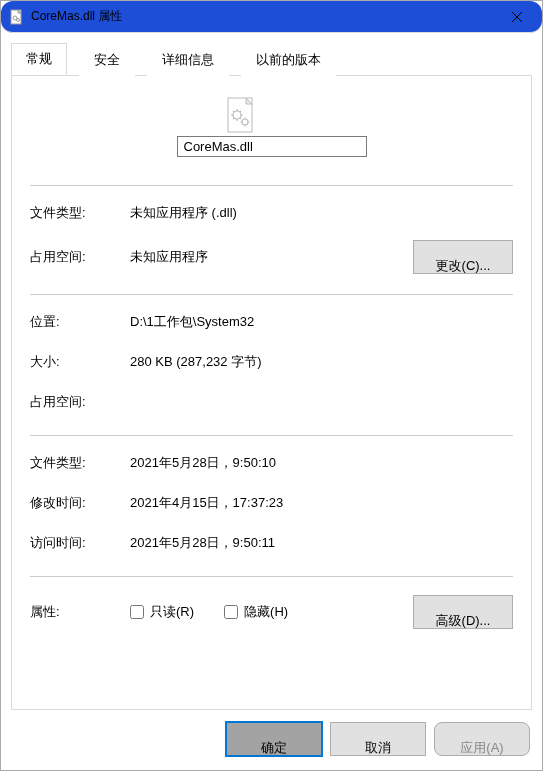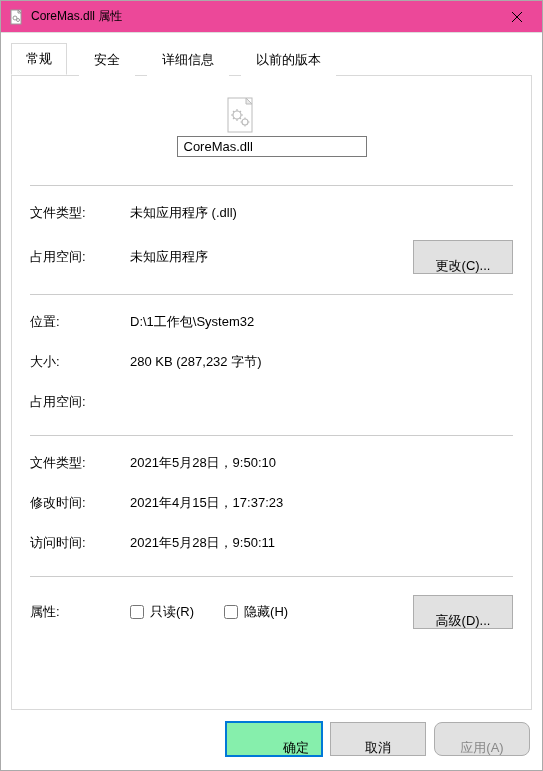--- a/index.html
+++ b/index.html
@@ -17,22 +17,23 @@
   border: 1px solid #aaa;
   background: #fff;
   display: flex;
   flex-direction: column;
 }
 .titlebar {
   height: 32px;
   display: flex;
   align-items: center;
   padding: 0 2px 0 8px;
-  background: #ec4899;
+  background: #1d4ed8;
   border-bottom: 1px solid #ddd;
+  border-radius: 12px;
 }
 .titlebar .icon {
   width: 16px;
   height: 16px;
   margin-right: 6px;
   display: flex;
   align-items: center;
   justify-content: center;
 }
 .titlebar .title {
@@ -174,22 +175,21 @@
   padding: 12px 12px 14px 0;
   gap: 8px;
 }
 .buttonbar .btn {
   min-width: 96px;
   height: 28px;
 }
 .buttonbar .btn.default {
   border: 1px solid #0078d7;
   outline: 1px solid #0078d7;
-  background: #86efac;
-  text-align: right;
+  background: #a3a3a3;
 }
 .flex-spacer { flex: 1; }
 </style>
 </head>
 <body>
 
 <div class="window">
 
   <div class="titlebar">
     <span class="icon">

